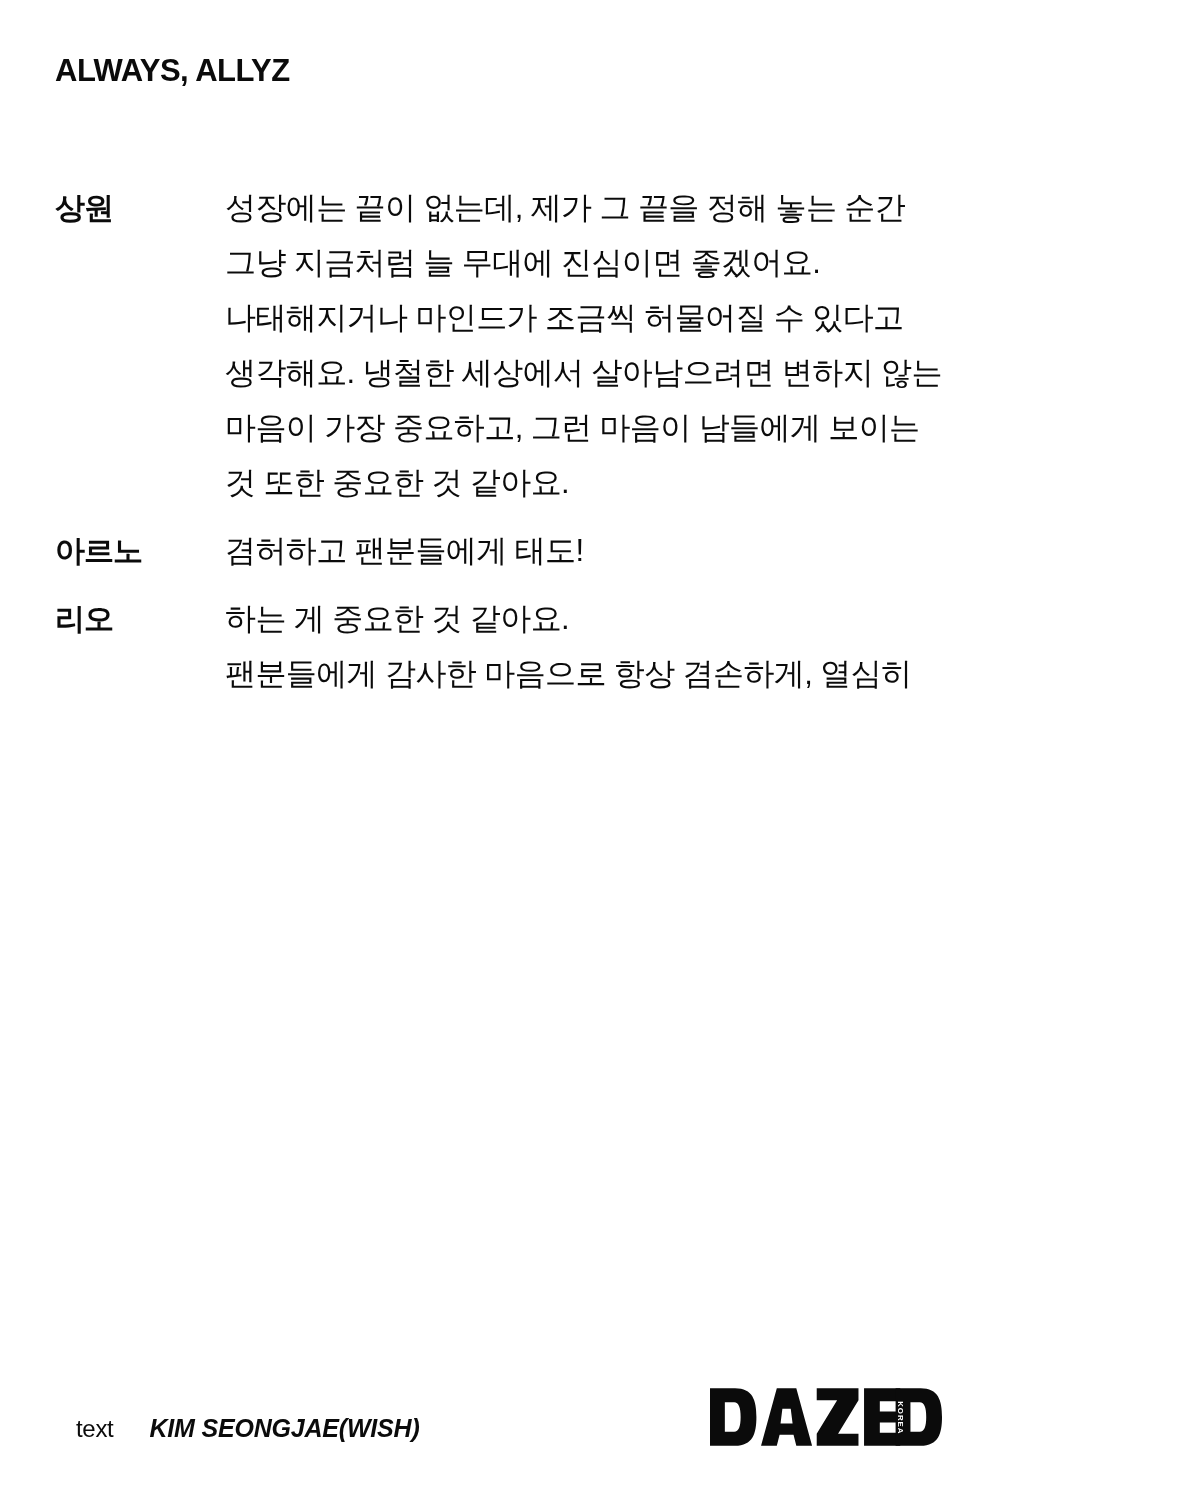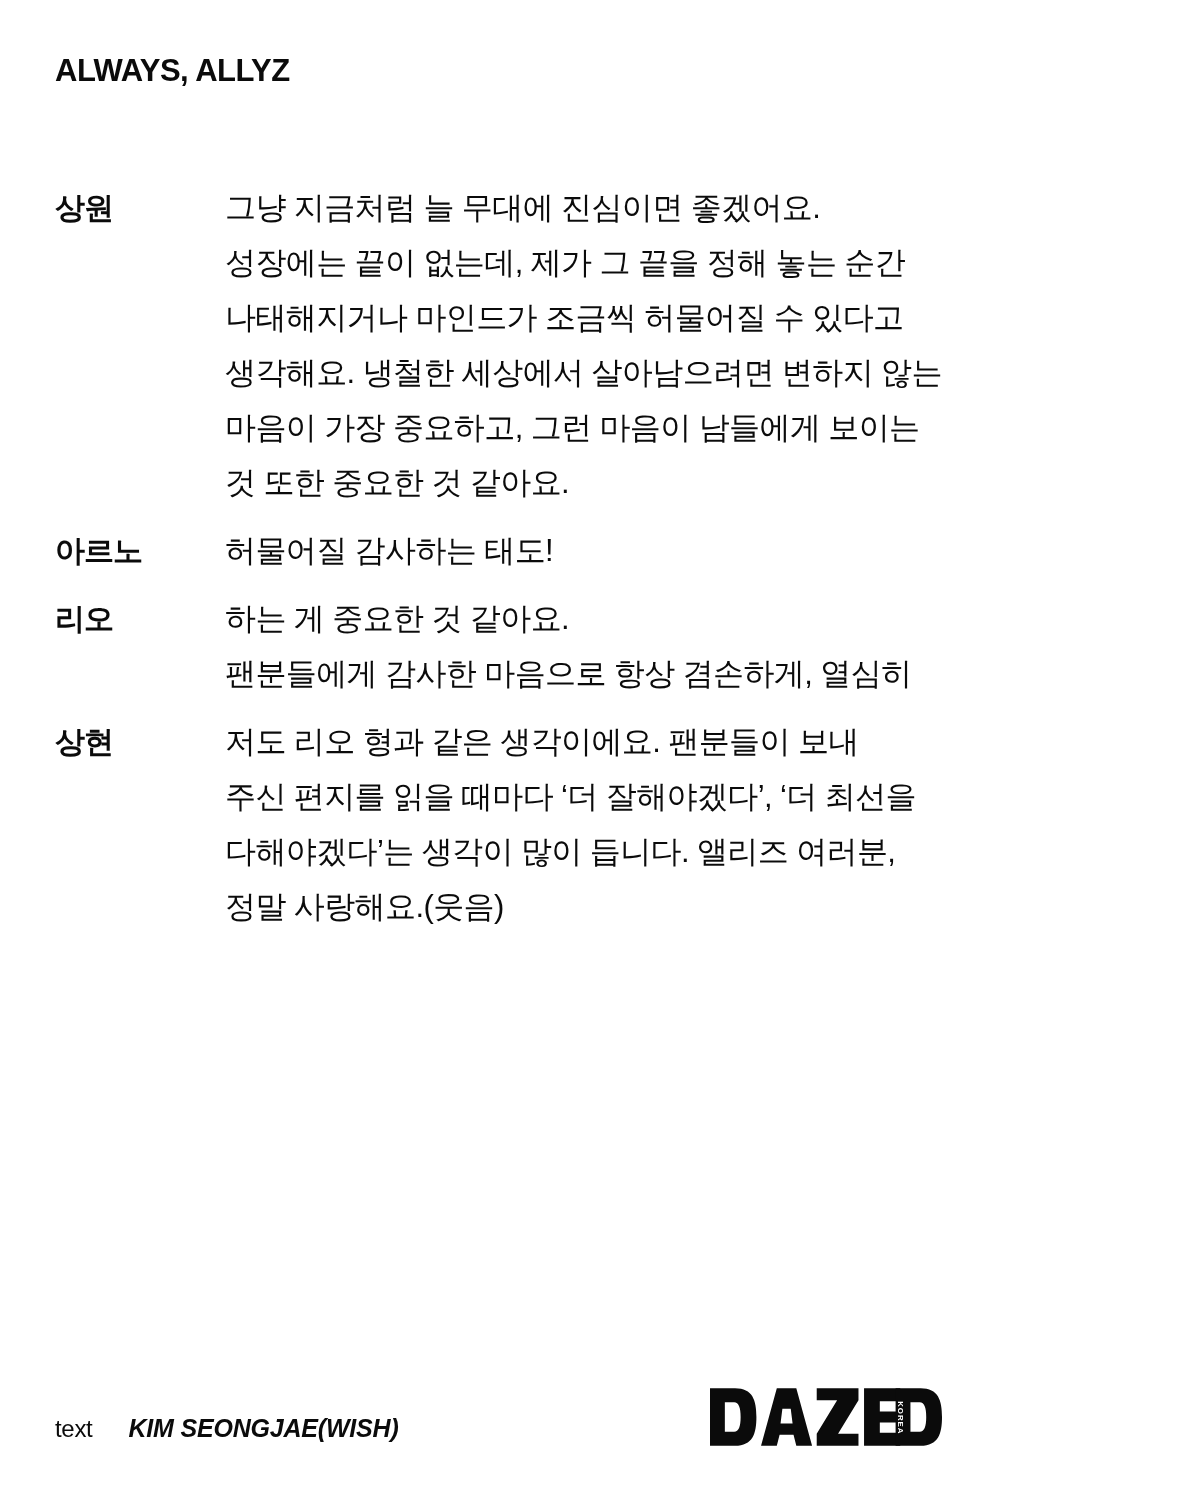--- a/index.html
+++ b/index.html
@@ -59,68 +59,60 @@
     align-items: flex-end;
   }
   .credit {
     font-size: 24px;
     letter-spacing: -0.3px;
     padding-bottom: 3px;
   }
   .credit-label {
     font-weight: 400;
     margin-right: 36px;
+    margin-left: 21px;
   }
   .credit-name {
     font-weight: 700;
     font-size: 25px;
     letter-spacing: -0.2px;
     font-style: italic;
   }
   .dazed-logo { display: block; }
 </style>
 </head>
 <body>
 
 <div class="page">
 
   <h1 class="page-title">ALWAYS, ALLYZ</h1>
 
   <div class="dialogue">
       <div class="dialogue-row">
         <div class="speaker-name">상원</div>
         <div class="dialogue-lines">
+          <div class="dialogue-line">성장에는 끝이 없는데, 제가 그 끝을 정해 놓는 순간</div>
           <div class="dialogue-line">그냥 지금처럼 늘 무대에 진심이면 좋겠어요.</div>
-          <div class="dialogue-line">성장에는 끝이 없는데, 제가 그 끝을 정해 놓는 순간</div>
           <div class="dialogue-line">나태해지거나 마인드가 조금씩 허물어질 수 있다고</div>
           <div class="dialogue-line">생각해요. 냉철한 세상에서 살아남으려면 변하지 않는</div>
           <div class="dialogue-line">마음이 가장 중요하고, 그런 마음이 남들에게 보이는</div>
           <div class="dialogue-line">것 또한 중요한 것 같아요.</div>
         </div>
       </div>
       <div class="dialogue-row">
         <div class="speaker-name">아르노</div>
         <div class="dialogue-lines">
-          <div class="dialogue-line">허물어질 감사하는 태도!</div>
+          <div class="dialogue-line">겸허하고 팬분들에게 태도!</div>
         </div>
       </div>
       <div class="dialogue-row">
         <div class="speaker-name">리오</div>
         <div class="dialogue-lines">
           <div class="dialogue-line">하는 게 중요한 것 같아요.</div>
           <div class="dialogue-line">팬분들에게 감사한 마음으로 항상 겸손하게, 열심히</div>
-        </div>
-      </div>
-      <div class="dialogue-row">
-        <div class="speaker-name">상현</div>
-        <div class="dialogue-lines">
-          <div class="dialogue-line">저도 리오 형과 같은 생각이에요. 팬분들이 보내</div>
-          <div class="dialogue-line">주신 편지를 읽을 때마다 ‘더 잘해야겠다’, ‘더 최선을</div>
-          <div class="dialogue-line">다해야겠다’는 생각이 많이 듭니다. 앨리즈 여러분,</div>
-          <div class="dialogue-line">정말 사랑해요.(웃음)</div>
         </div>
       </div>
     </div>
 
   <div class="footer">
     <div class="credit">
       <span class="credit-label">text</span><span class="credit-name">KIM SEONGJAE(WISH)</span>
     </div>
 
     <svg class="dazed-logo" width="232" height="58" viewBox="0 0 250 62" xmlns="http://www.w3.org/2000/svg" aria-label="DAZED KOREA">

